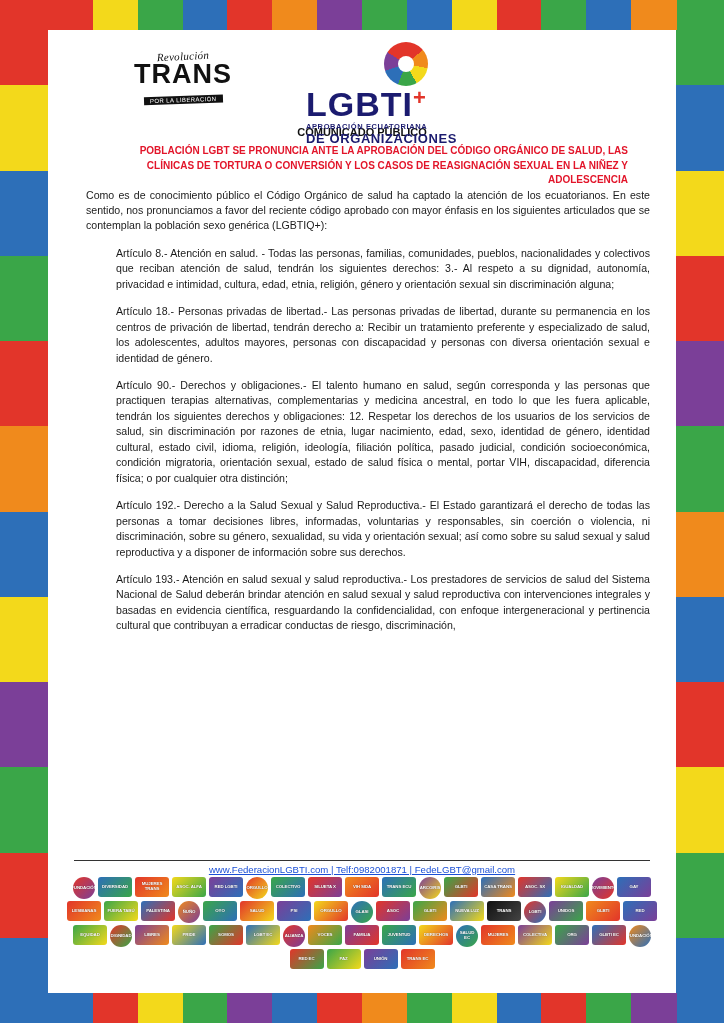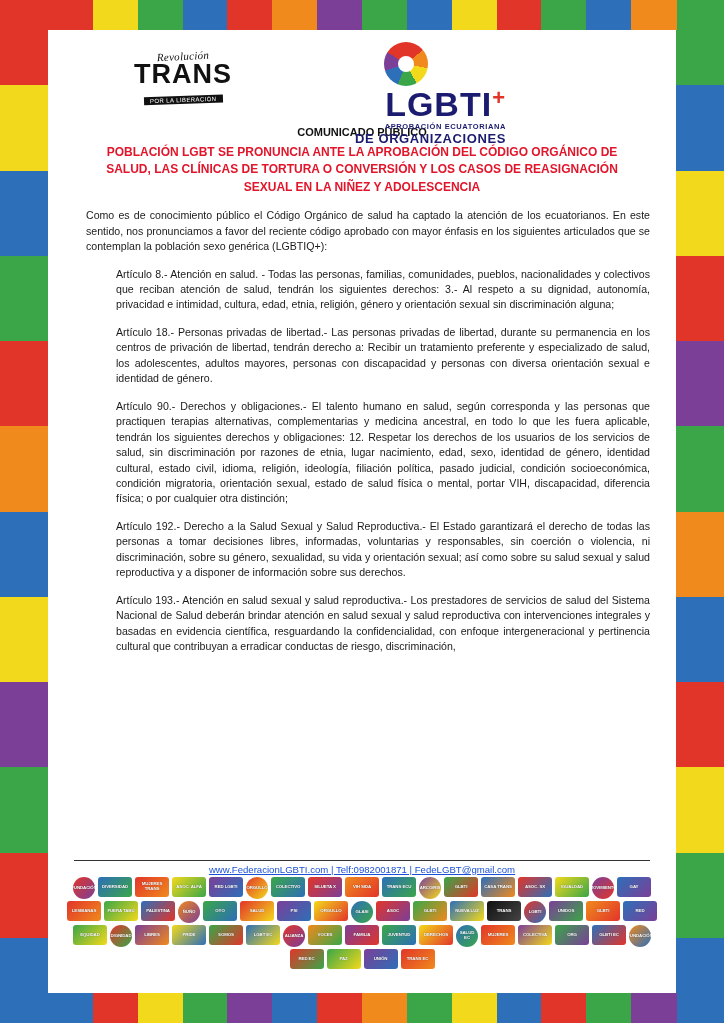--- a/index.html
+++ b/index.html
@@ -67,21 +67,21 @@
     letter-spacing: .4px;
     color: #fff;
     background: #111;
     display: inline-block;
     padding: 1px 6px;
     transform: rotate(-2deg);
     margin-top: 2px;
   }
   .logo-center {
     position: absolute; left: 232px; top: 4px;
-    width: 200px; text-align: right;
+    width: 200px; text-align: left;
   }
   .flamecircle {
     width: 44px; height: 44px;
     margin: 0 auto 1px auto;
     border-radius: 50%;
     background:
       conic-gradient(#e2352a 0 14%, #f08a1c 14% 28%, #f3d91b 28% 42%,
                      #3aa648 42% 56%, #2d6fb8 56% 70%, #7b3f98 70% 84%,
                      #e2352a 84% 100%);
     position: relative;
@@ -143,27 +143,26 @@
 
   
   .comunicado {
     text-align: center;
     font-weight: bold;
     font-size: 11px;
     color: #111;
     margin: 2px 0 6px 0;
   }
   .headline {
-    text-align: center;
+    text-align: right;
     font-weight: bold;
-    font-size: 12px;
+    font-size: 10px;
     line-height: 1.45;
     color: #e2152a;
     padding: 0 22px;
-    margin-bottom: 12px;
   }
 
   
   .body-text {
     font-size: 10.6px;
     line-height: 1.46;
     color: #1a1a1a;
     text-align: justify;
   }
   .body-text p { margin: 0 0 12px 0; }

